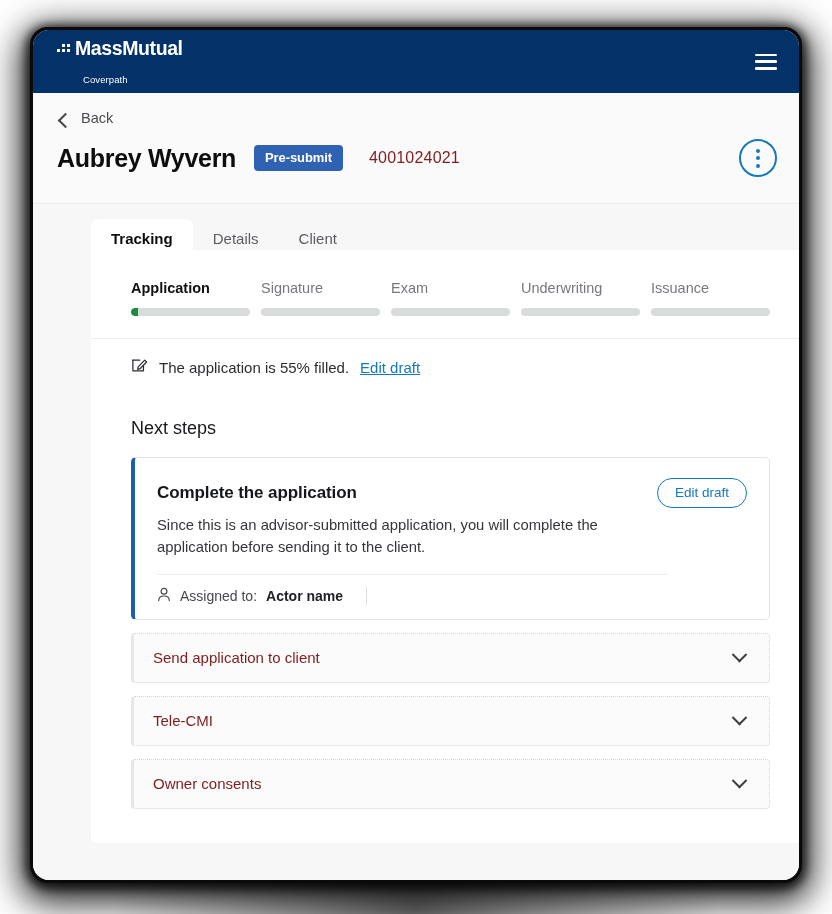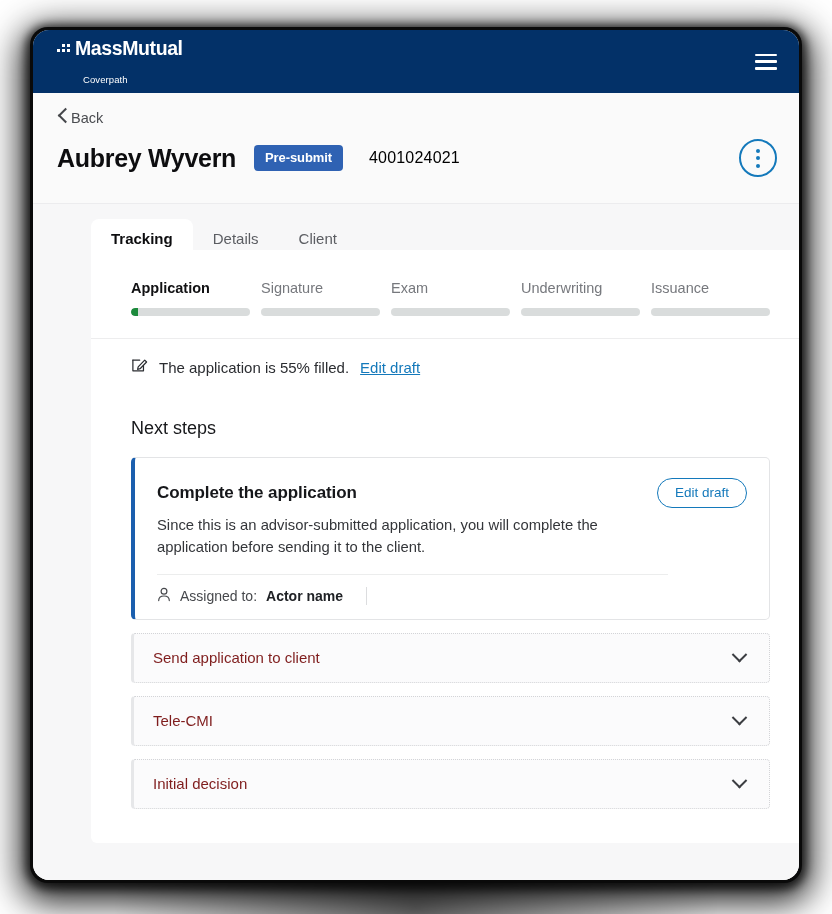--- a/index.html
+++ b/index.html
@@ -111,21 +111,22 @@
   }
 
   
   .pagehead {
     background: #fafafa;
     border-bottom: 1px solid #ececee;
     padding: 0 22px 0 24px;
   }
   .backrow {
     display: flex;
-    align-items: flex-start;
+    align-items: flex-end;
+    gap: 10px;
     padding-top: 17px;
   }
   .chev-left {
     width: 9px; height: 9px;
     border-left: 2px solid #45474b;
     border-bottom: 2px solid #45474b;
     transform: rotate(45deg);
     margin-left: 3px;
   }
   .back-label {
@@ -149,21 +150,21 @@
     color: #ffffff;
     font-size: 13px;
     font-weight: 600;
     padding: 5px 11px 6px;
     border-radius: 4px;
     letter-spacing: -0.1px;
   }
   .acct-num {
     margin-left: 26px;
     font-size: 16px;
-    color: #000000;
+    color: #7f1d1d;
     letter-spacing: 0.2px;
   }
   .kebab {
     margin-left: auto;
     width: 34px; height: 34px;
     border: 2px solid #1479bb;
     border-radius: 50%;
     display: flex;
     flex-direction: column;
     align-items: center;
@@ -496,21 +497,21 @@
 
           <div class="collapsed">
             <span class="c-label">Send application to client</span>
             <span class="chev-down"></span>
           </div>
           <div class="collapsed">
             <span class="c-label">Tele-CMI</span>
             <span class="chev-down"></span>
           </div>
           <div class="collapsed">
-            <span class="c-label">Initial decision</span>
+            <span class="c-label">Owner consents</span>
             <span class="chev-down"></span>
           </div>
         </div>
 
       </div>
     </div>
 
   </div>
 </div>
 

